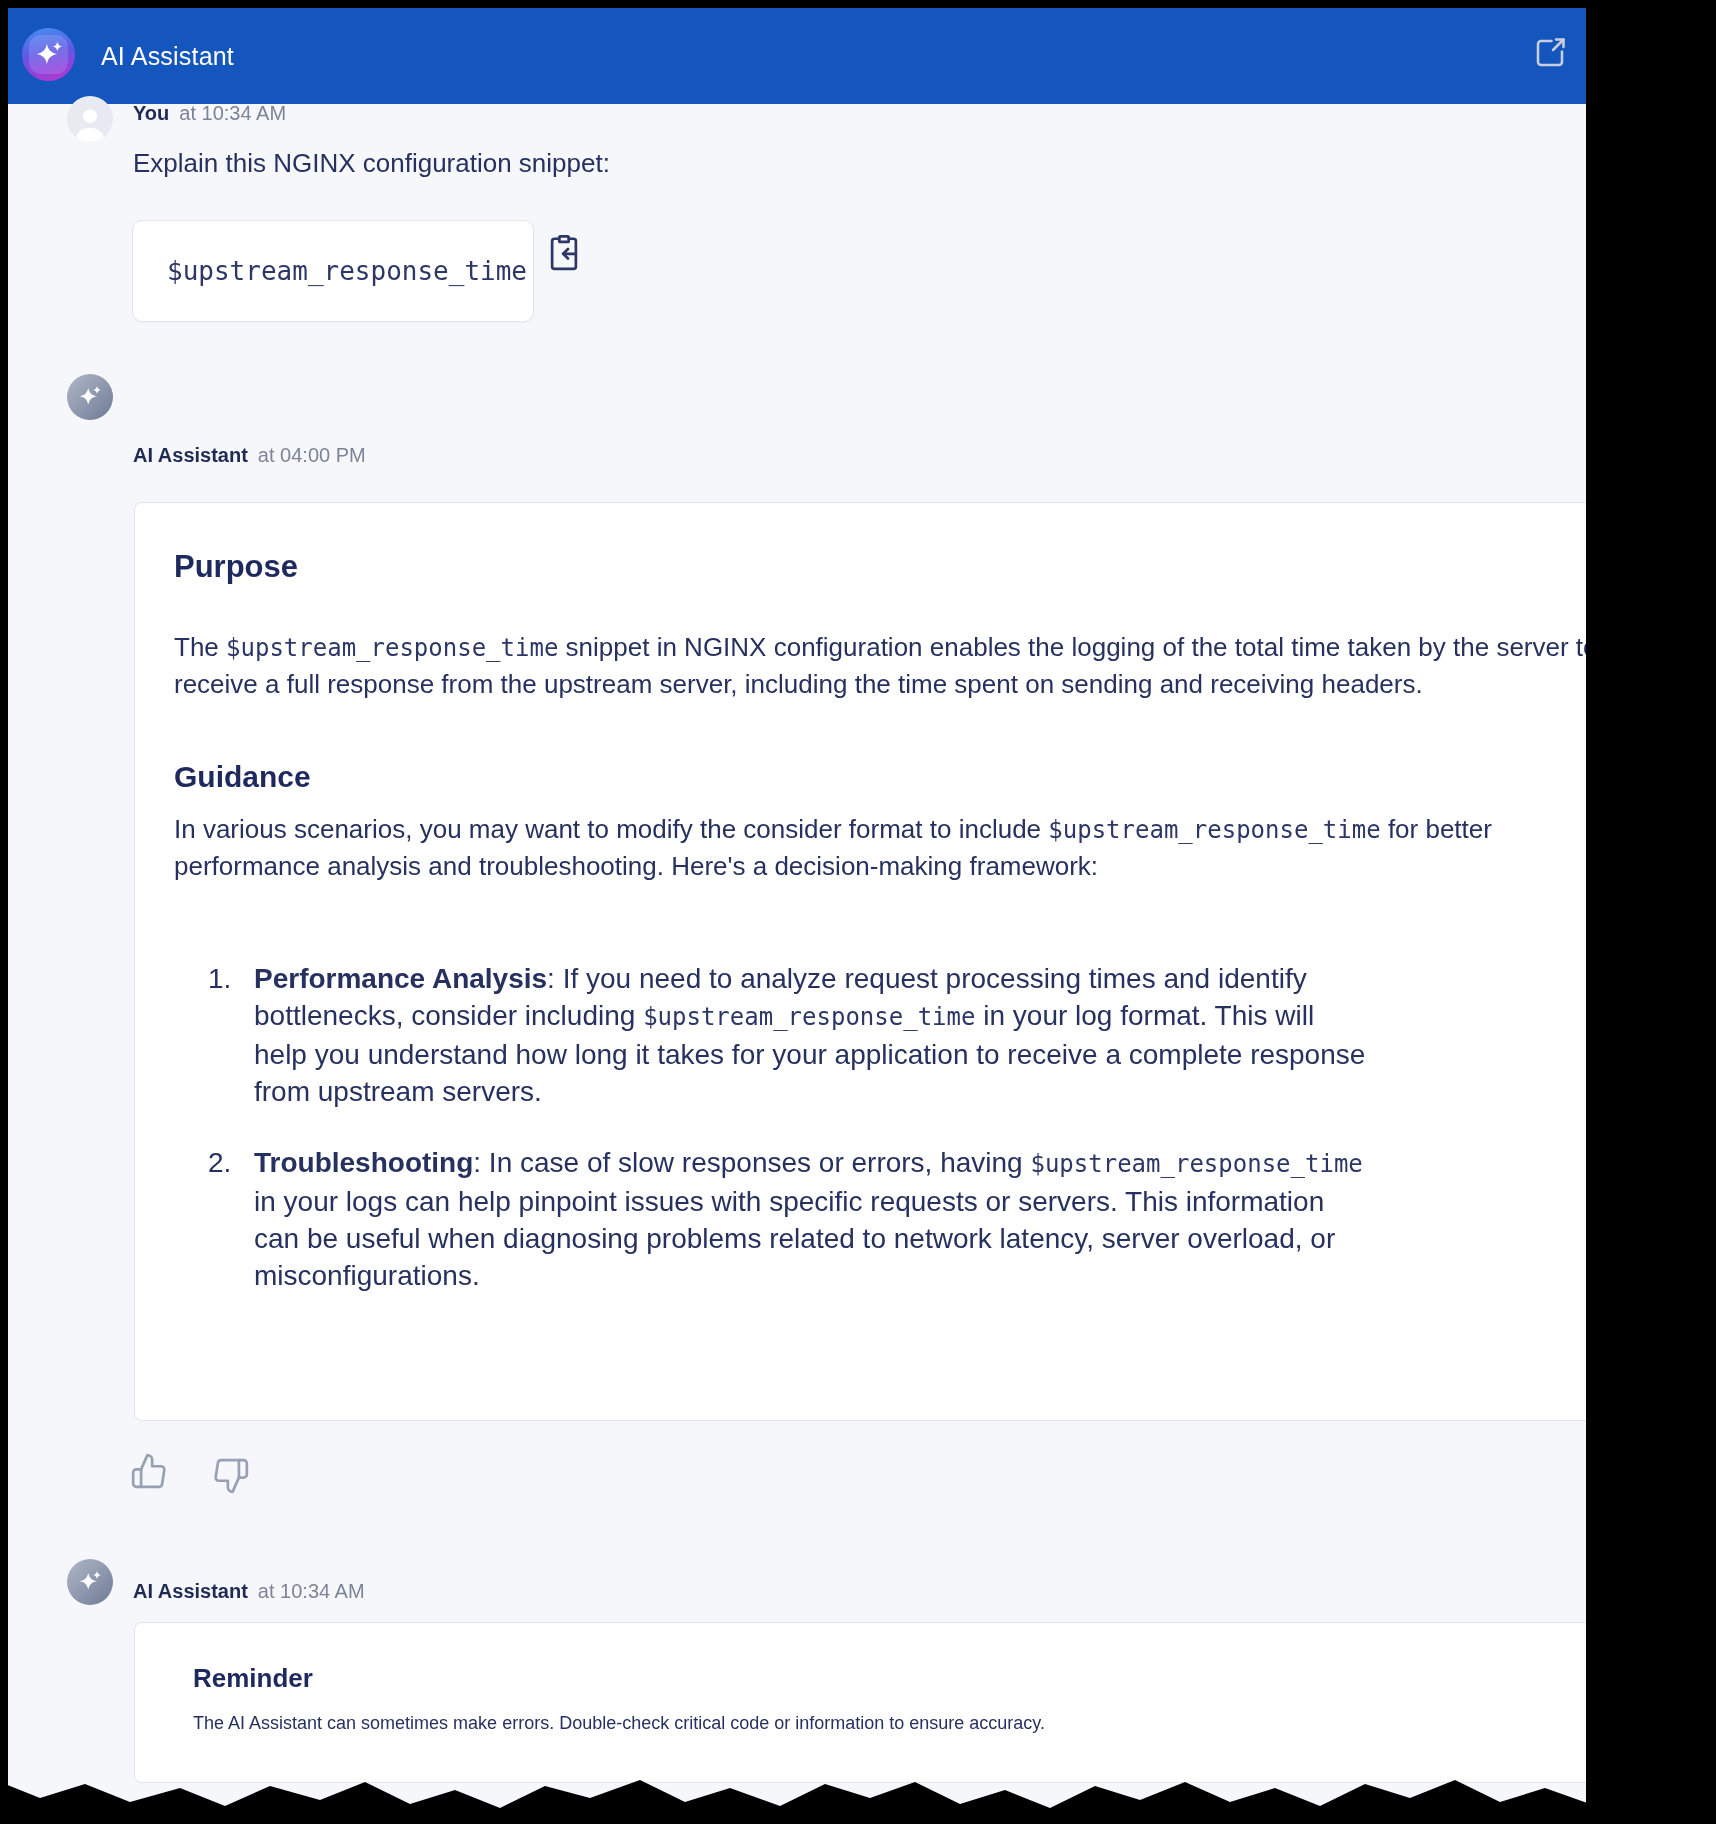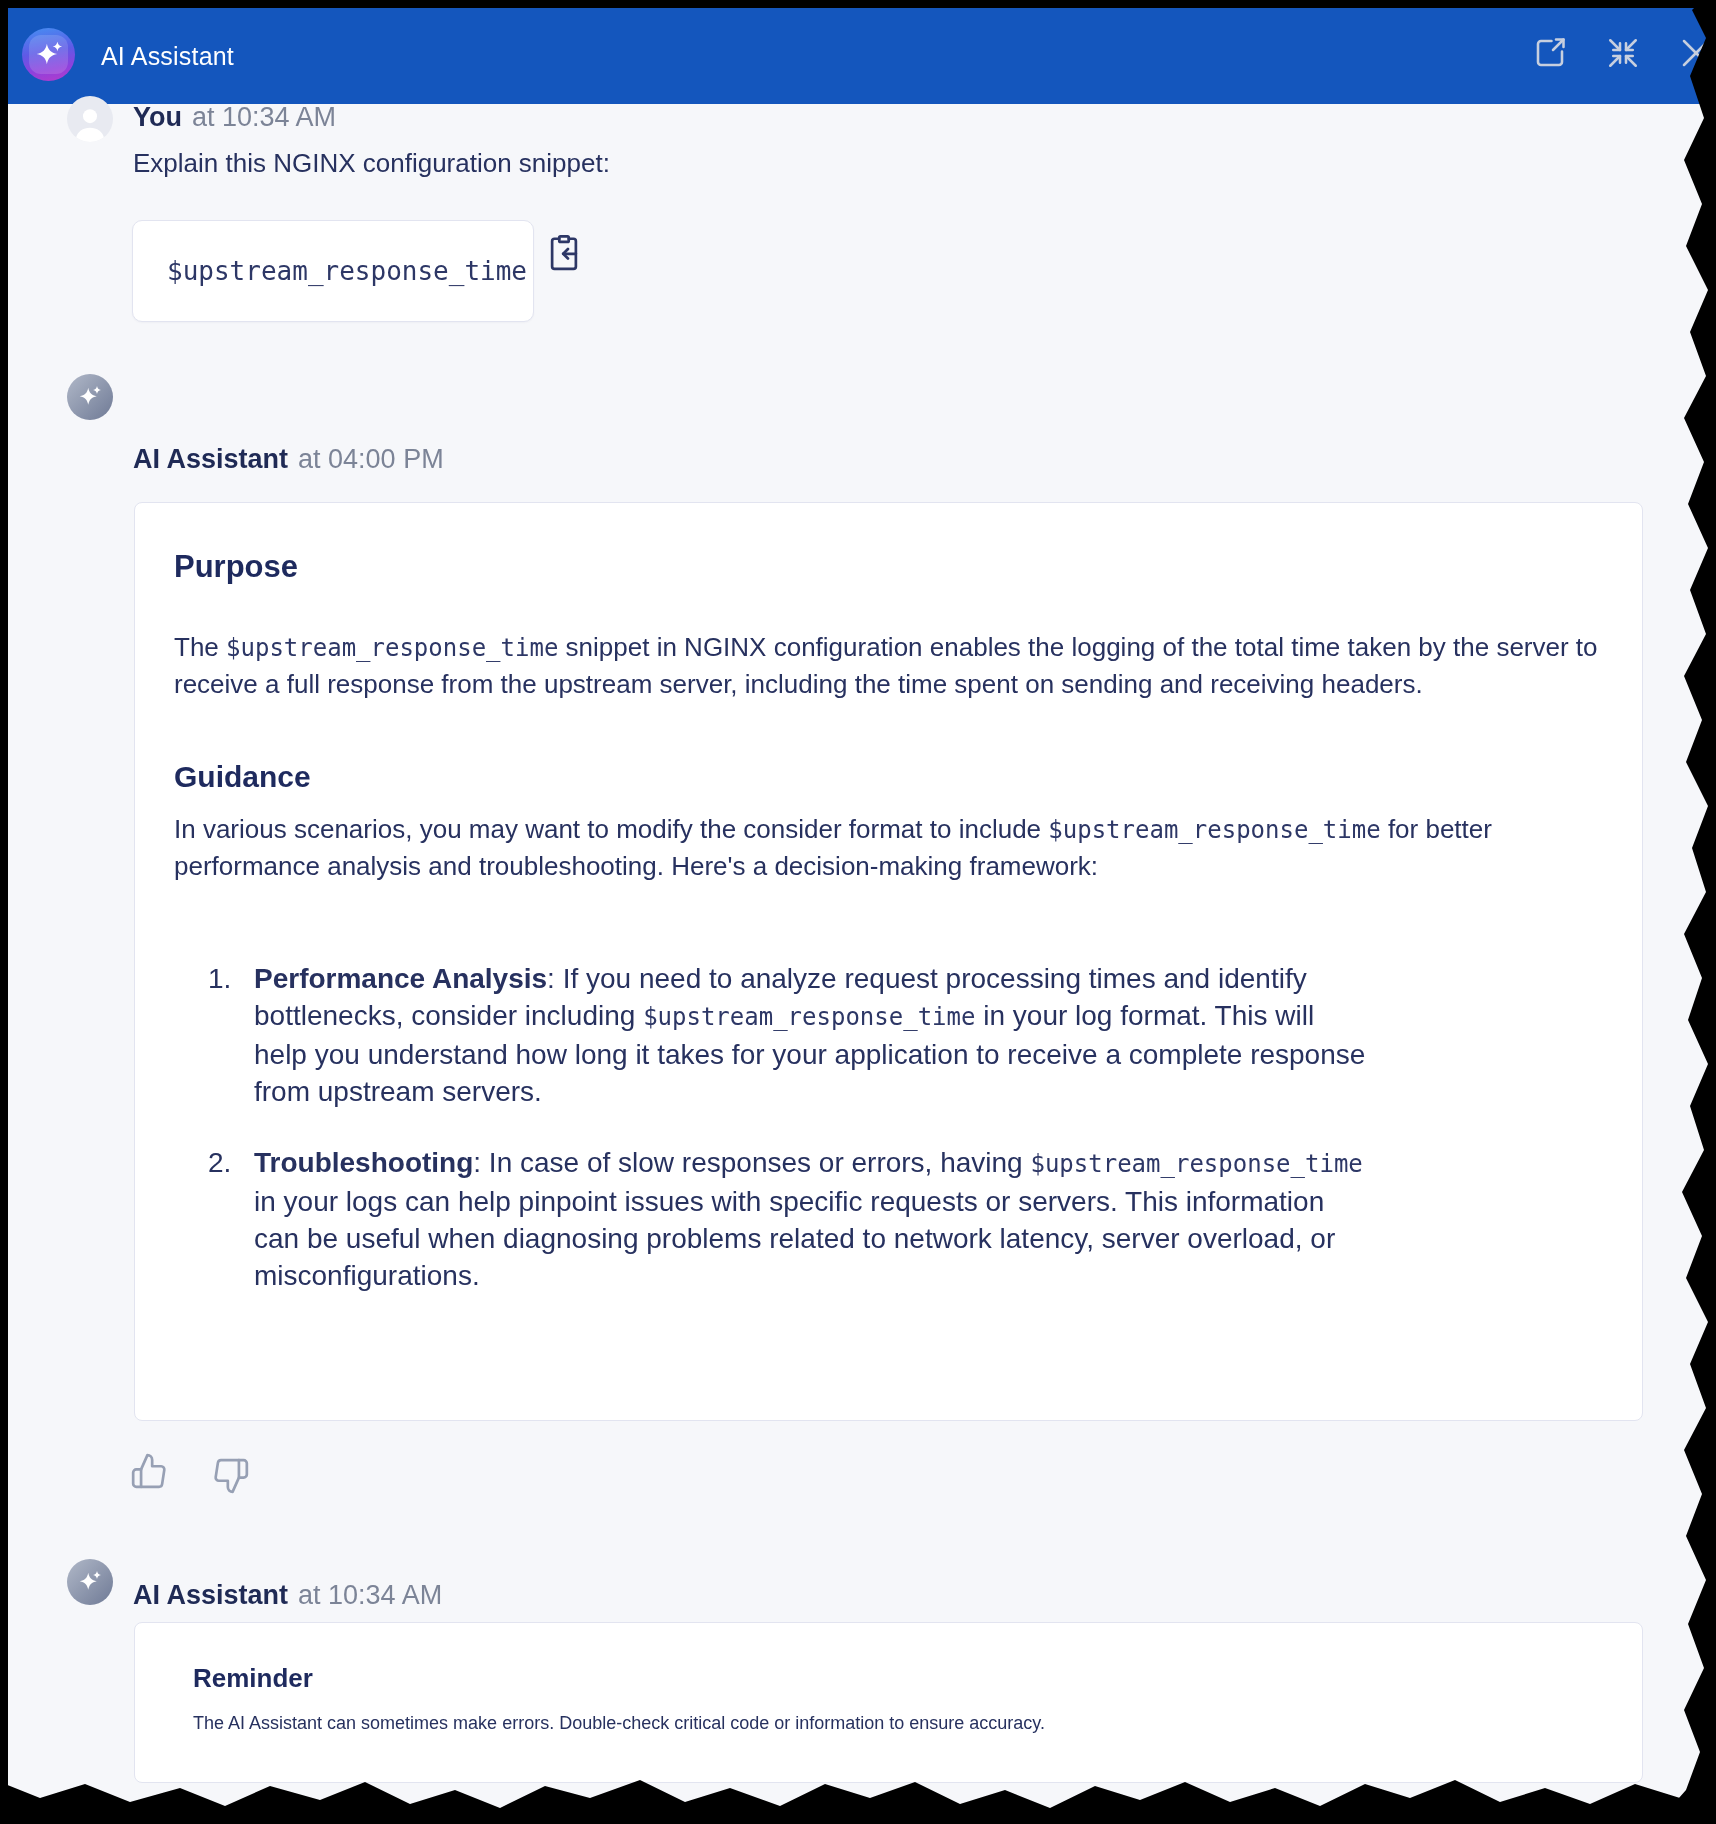--- a/index.html
+++ b/index.html
@@ -10,21 +10,21 @@
     position: relative;
     width: 1716px;
     height: 1824px;
     background: #000;
     overflow: hidden;
   }
 
   .app {
     position: absolute;
     left: 8px; top: 8px;
-    width: 1708px; height: 1808px;
+    width: 1578px; height: 1808px;
     background: #f6f7fa;
     overflow: hidden;
   }
 
   
   .titlebar {
     position: absolute;
     left: 0; top: 0;
     width: 100%; height: 96px;
     background: #1456bd;
@@ -82,21 +82,21 @@
   .avatar-ai svg { width: 30px; height: 30px; }
   .avatar-ai-1 { left: 59px; top: 366px; }
   .avatar-ai-2 { left: 59px; top: 1551px; }
 
   .msg-head {
     position: absolute;
     left: 125px;
     display: flex;
     align-items: baseline;
     gap: 10px;
-    font-size: 27px;
+    font-size: 20px;
   }
   .msg-author { font-weight: 700; color: #1f2a55; }
   .msg-time { color: #7c8497; font-weight: 400; }
   .head-user { top: 94px; }
   .head-ai-1 { top: 436px; }
   .head-ai-2 { top: 1572px; }
 
   .user-text {
     position: absolute;
     left: 125px; top: 140px;

